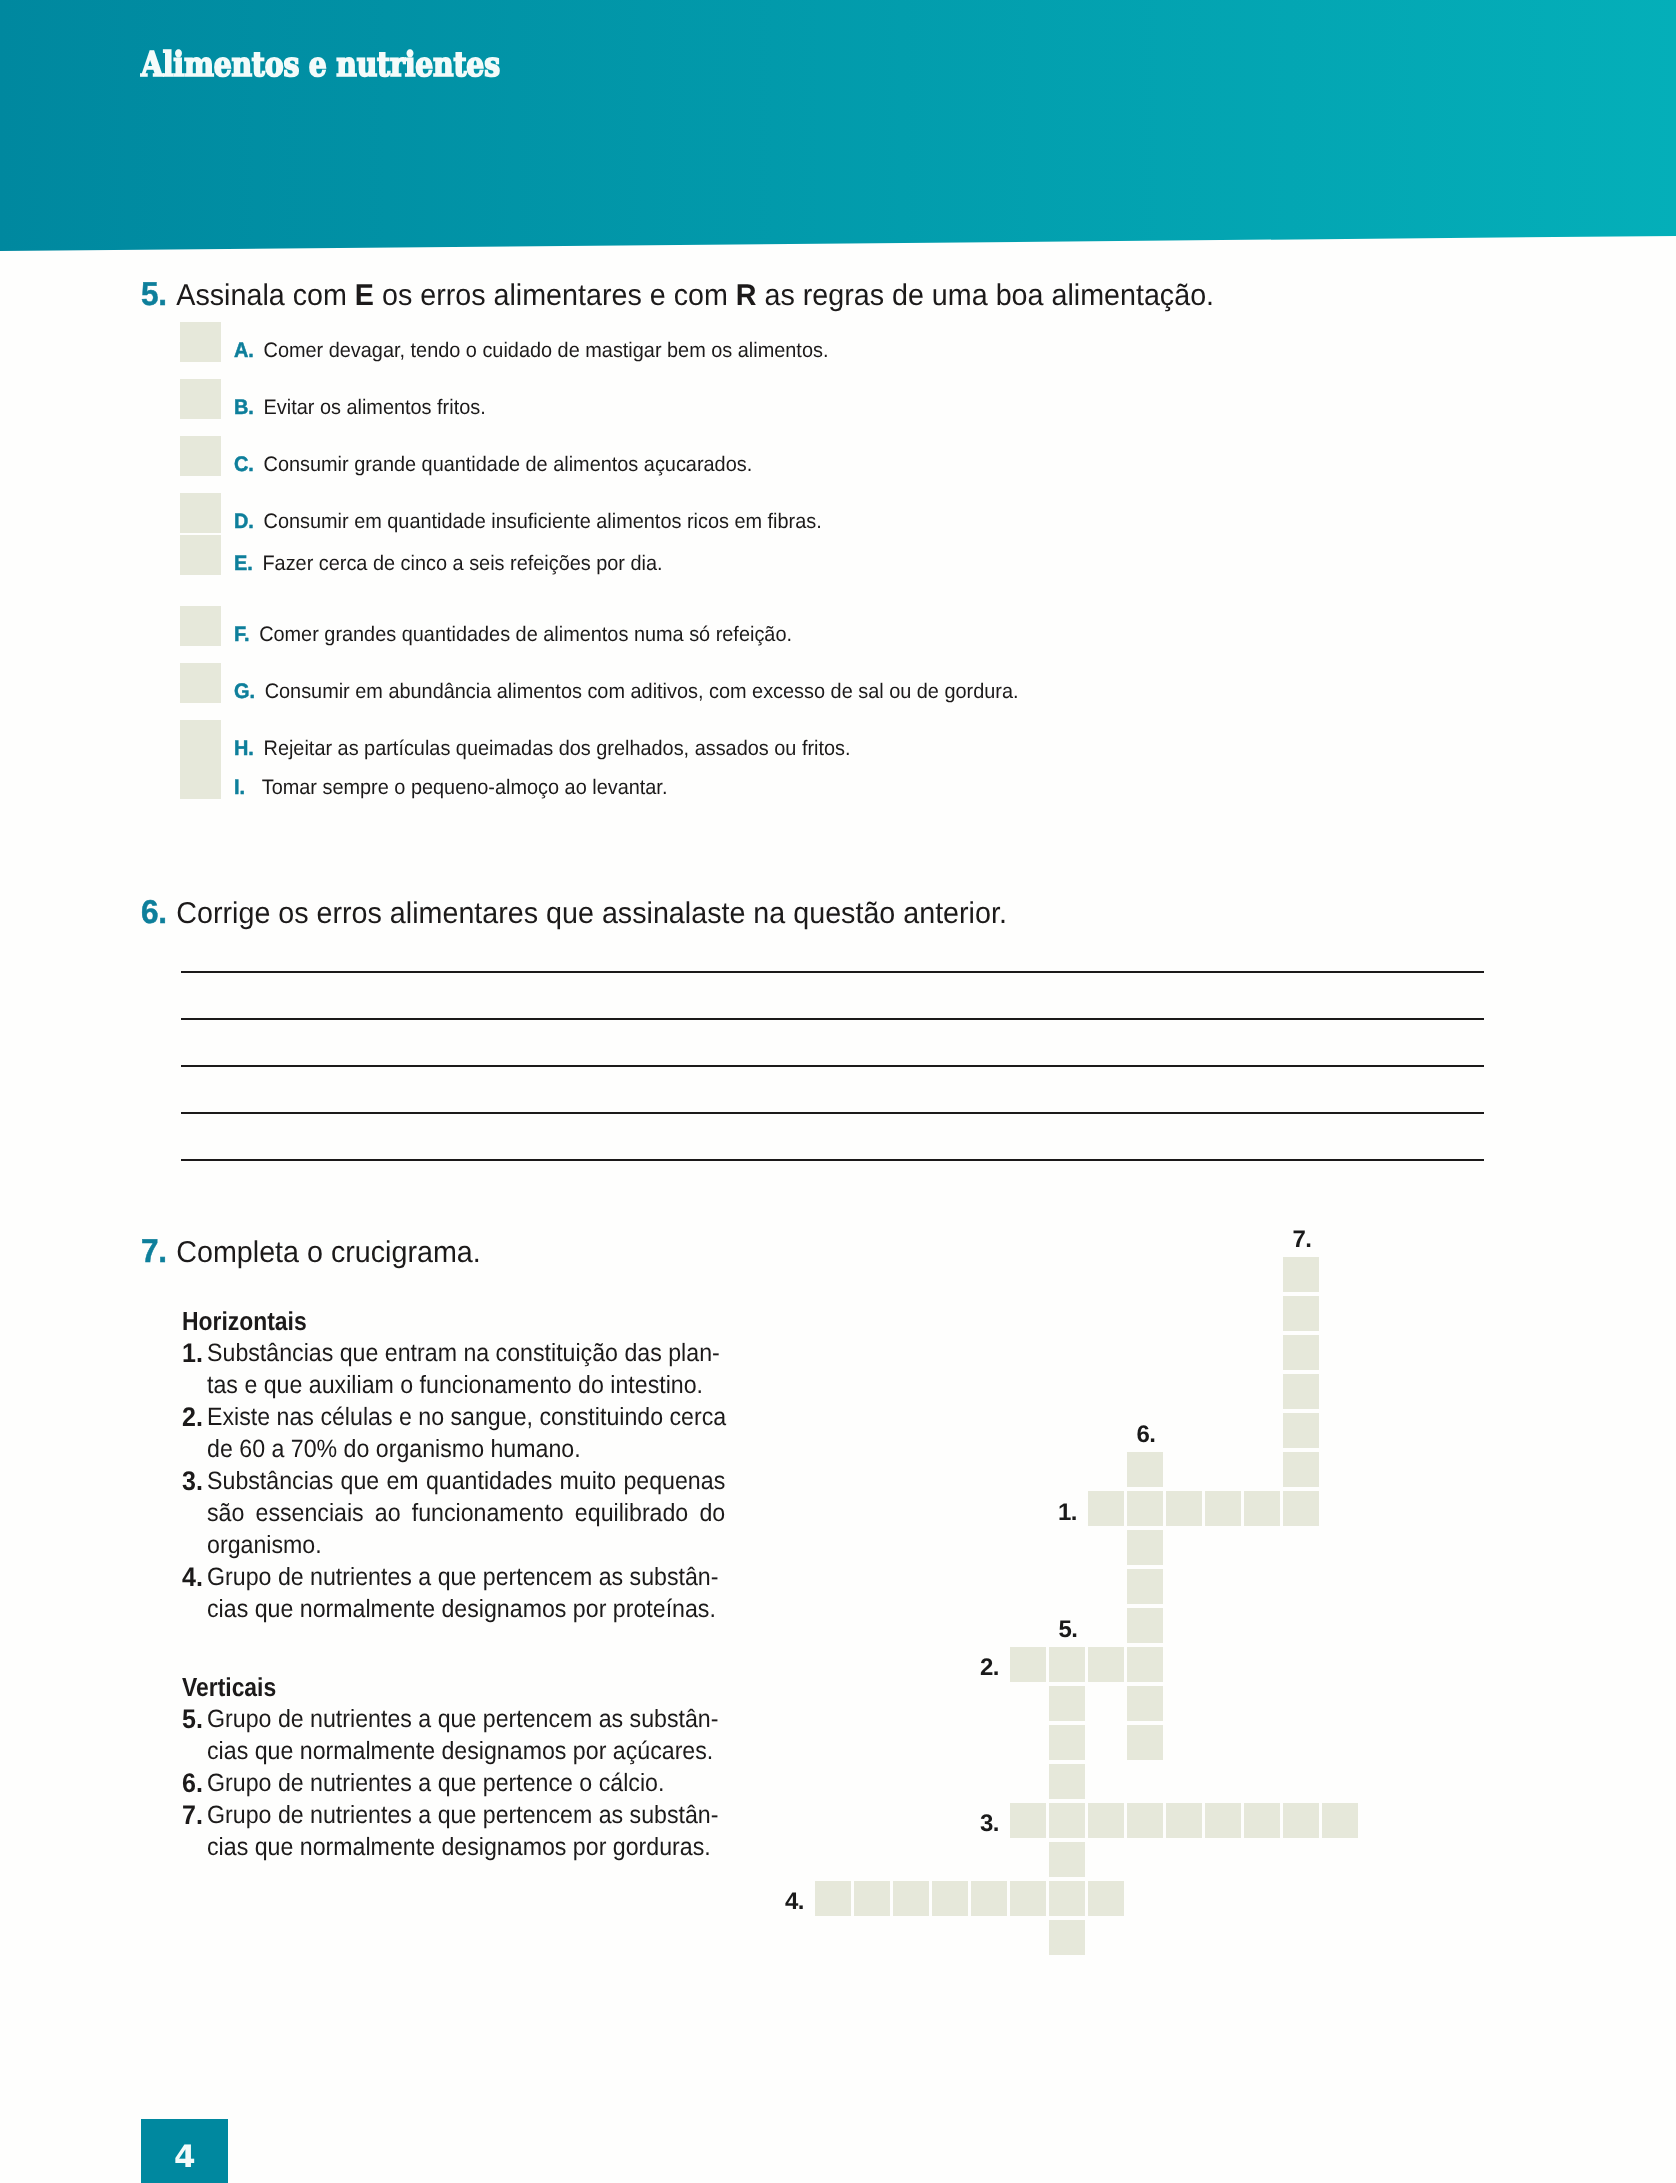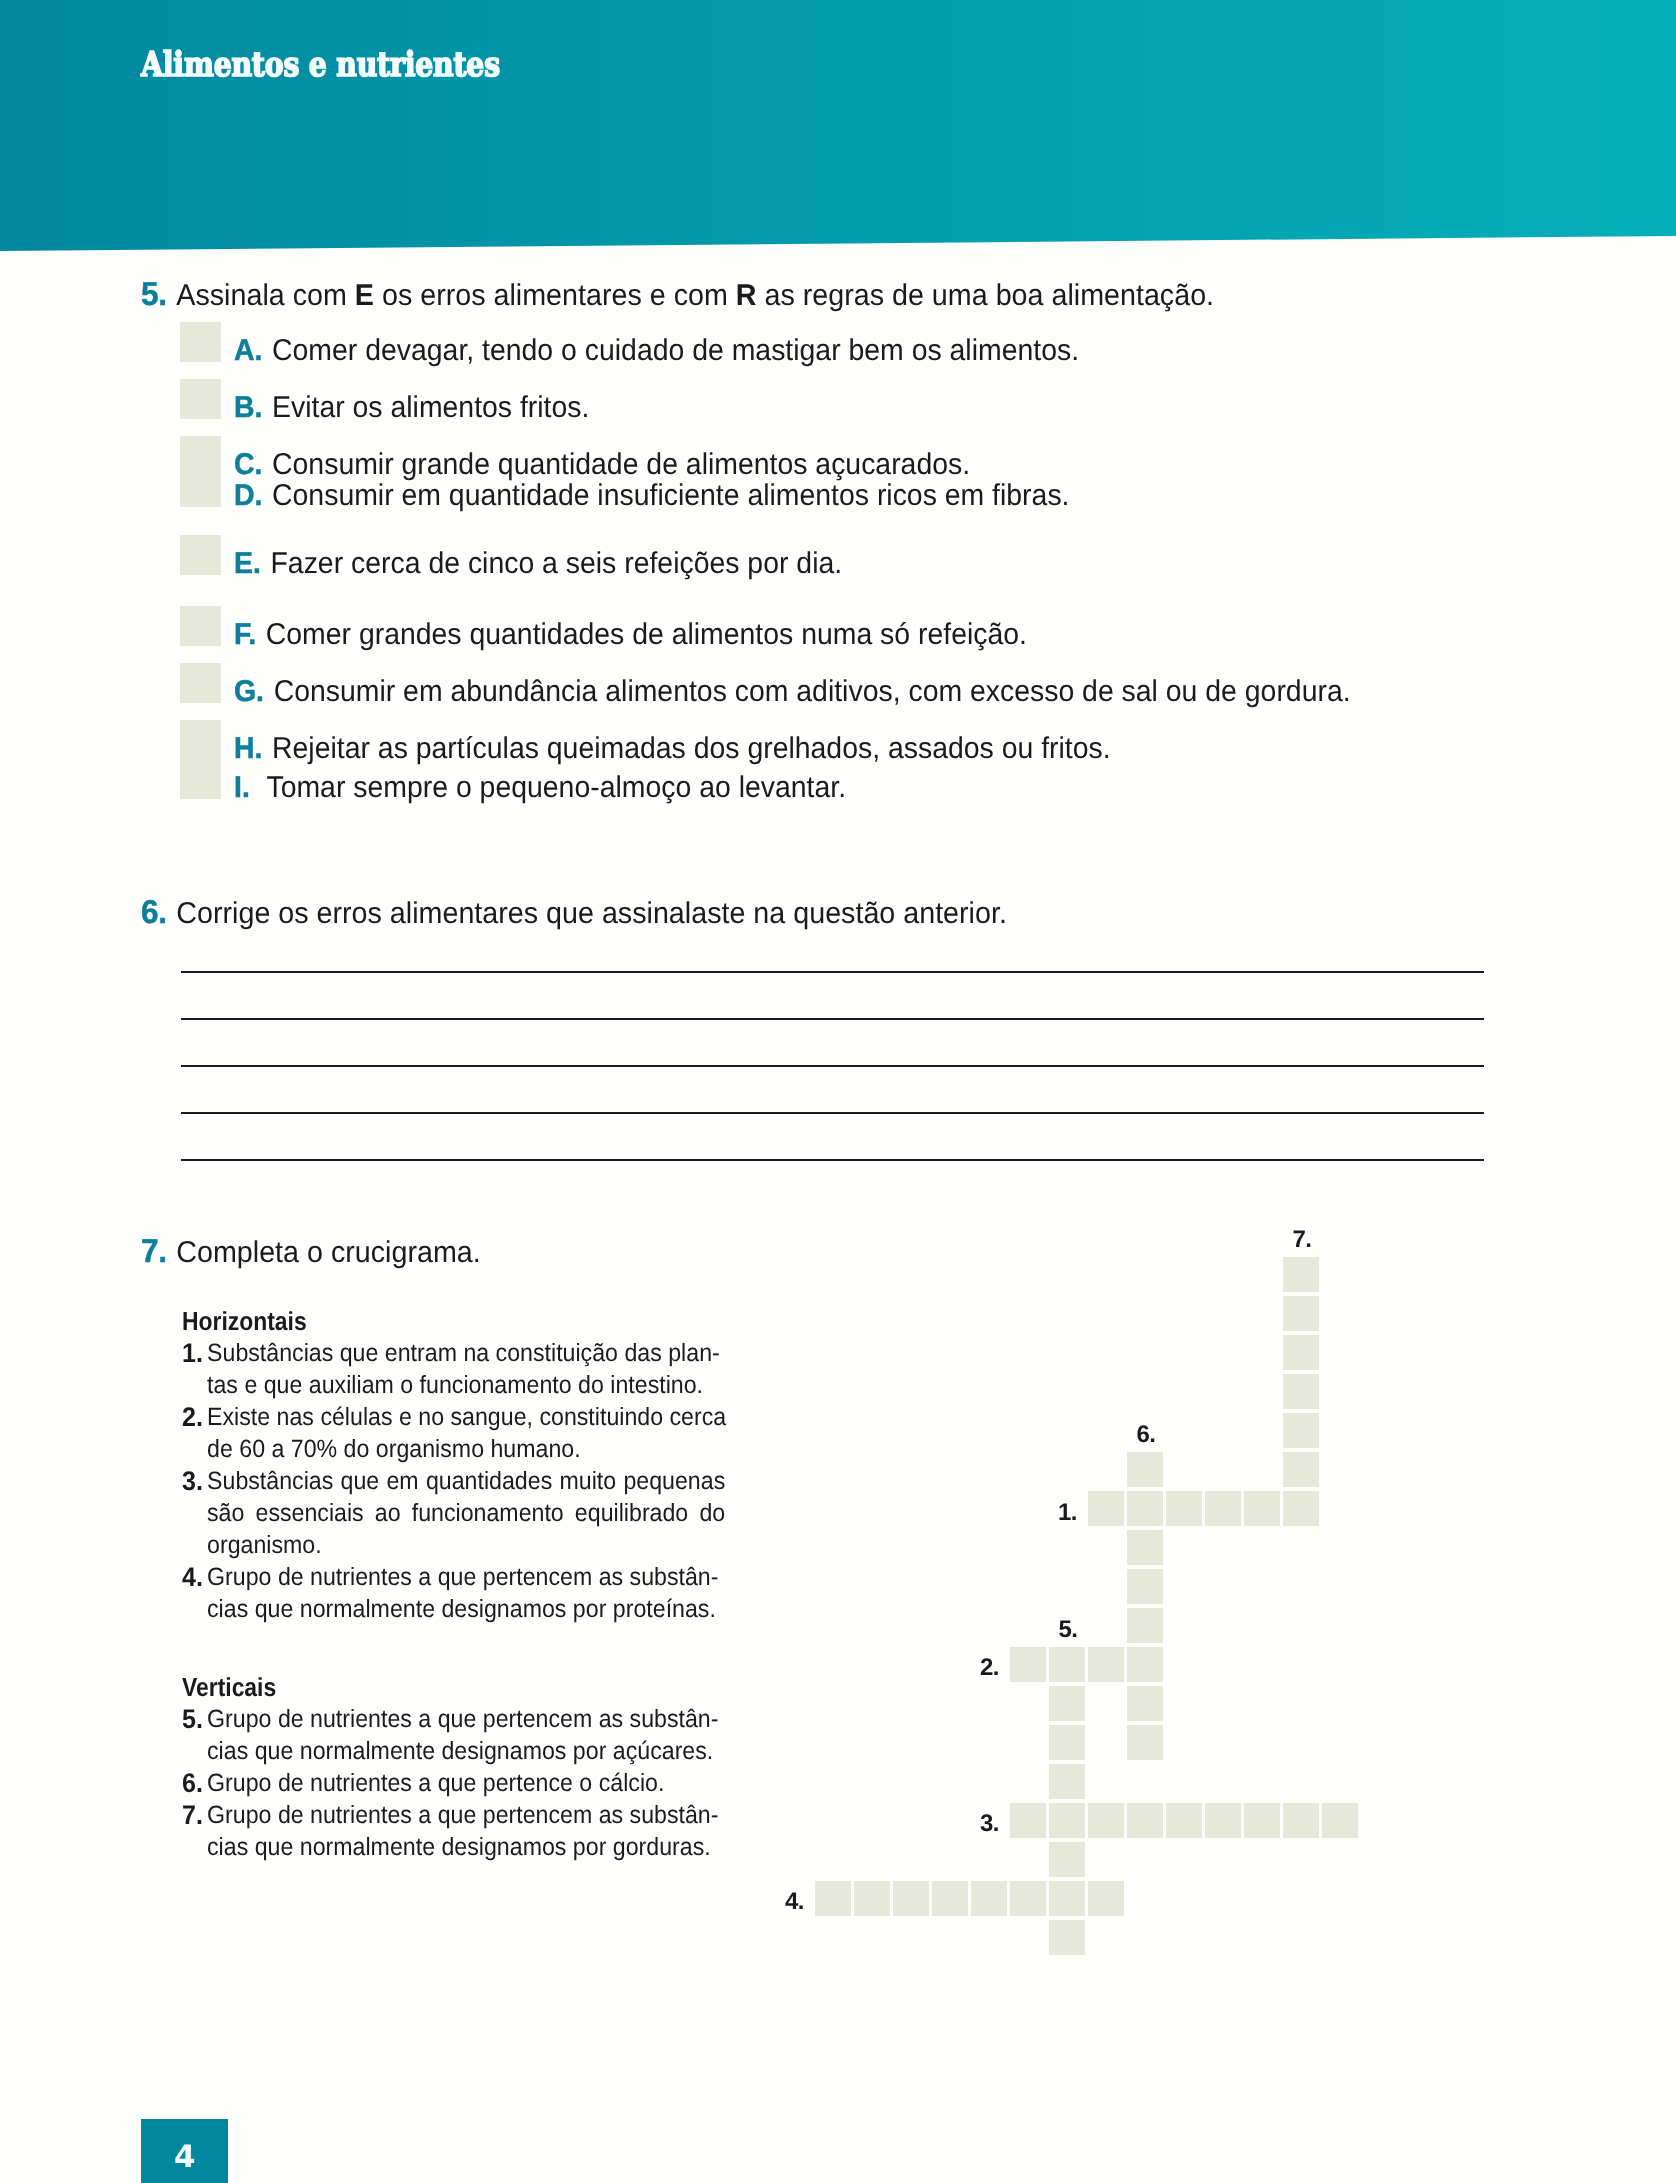--- a/index.html
+++ b/index.html
@@ -39,21 +39,21 @@
 
   .cell{position:absolute;width:36px;height:36px;background:#E6E8DA;}
   .cwnum{position:absolute;font-weight:bold;font-size:24px;line-height:24px;color:#1A1A1A;
       letter-spacing:-0.5px;}
 
   
   .q5-prompt{position:absolute;left:141px;top:275px;font-size:30px;color:#1C1A1A;
       white-space:nowrap;line-height:38px;
       transform:scaleX(0.956);transform-origin:0 0;}
   .q5-prompt .qnum{margin-right:9.8px;}
-  .opt-row{position:absolute;left:0;width:1370px;height:41px;font-size:30px;
+  .opt-row{position:absolute;left:0;width:1370px;height:41px;font-size:21px;
       color:#1C1A1A;line-height:41px;}
   .opt-row .cb{left:180px;top:0;}
   .opt-body{position:absolute;left:234px;top:8.3px;white-space:nowrap;
       transform:scaleX(0.947);transform-origin:0 0;}
   .opt-letter{color:#0E7F9B;font-weight:bold;margin-right:10.2px;
       -webkit-text-stroke:0.5px #0E7F9B;}
   .opt-text{}
 
   
   .q6-prompt{position:absolute;left:141px;top:893px;font-size:30px;color:#1C1A1A;
@@ -98,21 +98,21 @@
         <div class="opt-body"><span class="opt-letter">A.</span><span class="opt-text">Comer devagar, tendo o cuidado de mastigar bem os alimentos.</span></div>
       </div>
       <div class="opt-row" style="top: 379px;">
         <div class="cb"></div>
         <div class="opt-body"><span class="opt-letter">B.</span><span class="opt-text">Evitar os alimentos fritos.</span></div>
       </div>
       <div class="opt-row" style="top: 436px;">
         <div class="cb"></div>
         <div class="opt-body"><span class="opt-letter">C.</span><span class="opt-text">Consumir grande quantidade de alimentos açucarados.</span></div>
       </div>
-      <div class="opt-row" style="top: 467px;">
+      <div class="opt-row" style="top: 493px;">
         <div class="cb"></div>
         <div class="opt-body"><span class="opt-letter">D.</span><span class="opt-text">Consumir em quantidade insuficiente alimentos ricos em fibras.</span></div>
       </div>
       <div class="opt-row" style="top: 535px;">
         <div class="cb"></div>
         <div class="opt-body"><span class="opt-letter">E.</span><span class="opt-text">Fazer cerca de cinco a seis refeições por dia.</span></div>
       </div>
       <div class="opt-row" style="top: 606px;">
         <div class="cb"></div>
         <div class="opt-body"><span class="opt-letter">F.</span><span class="opt-text">Comer grandes quantidades de alimentos numa só refeição.</span></div>

